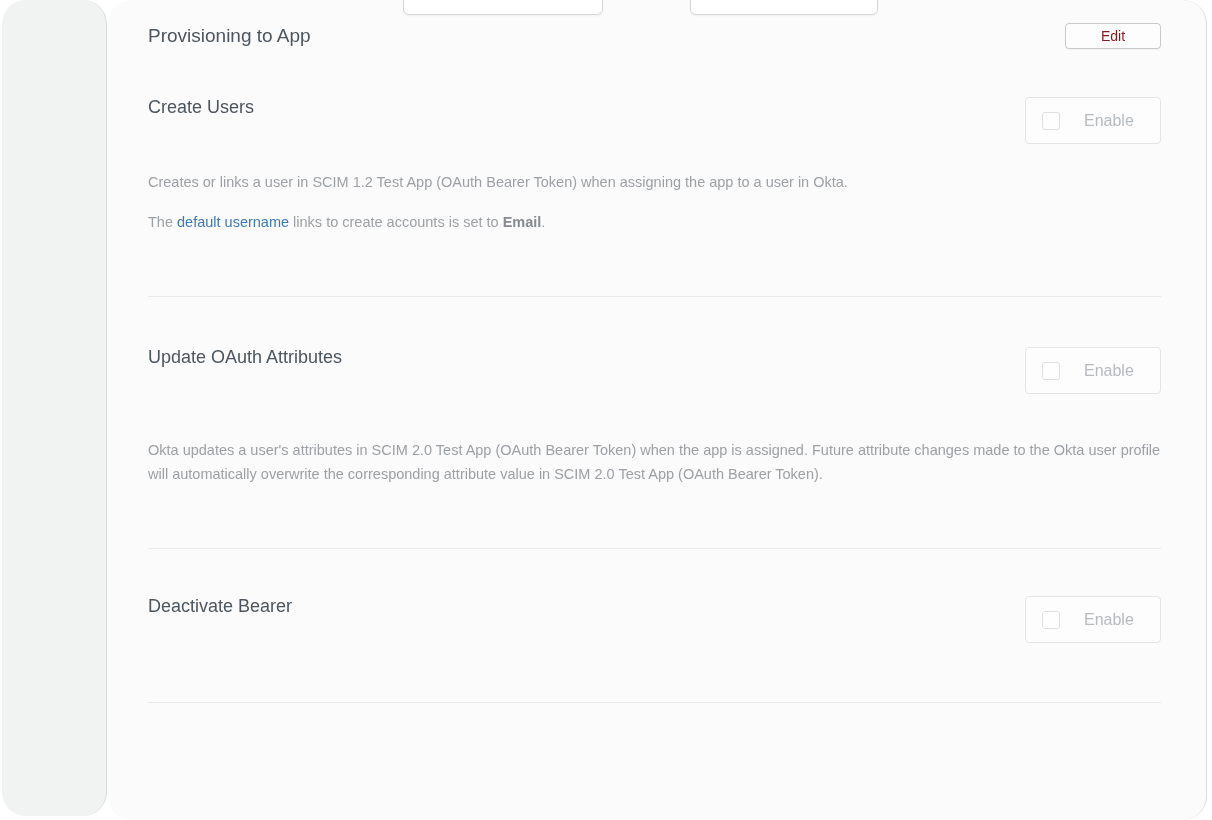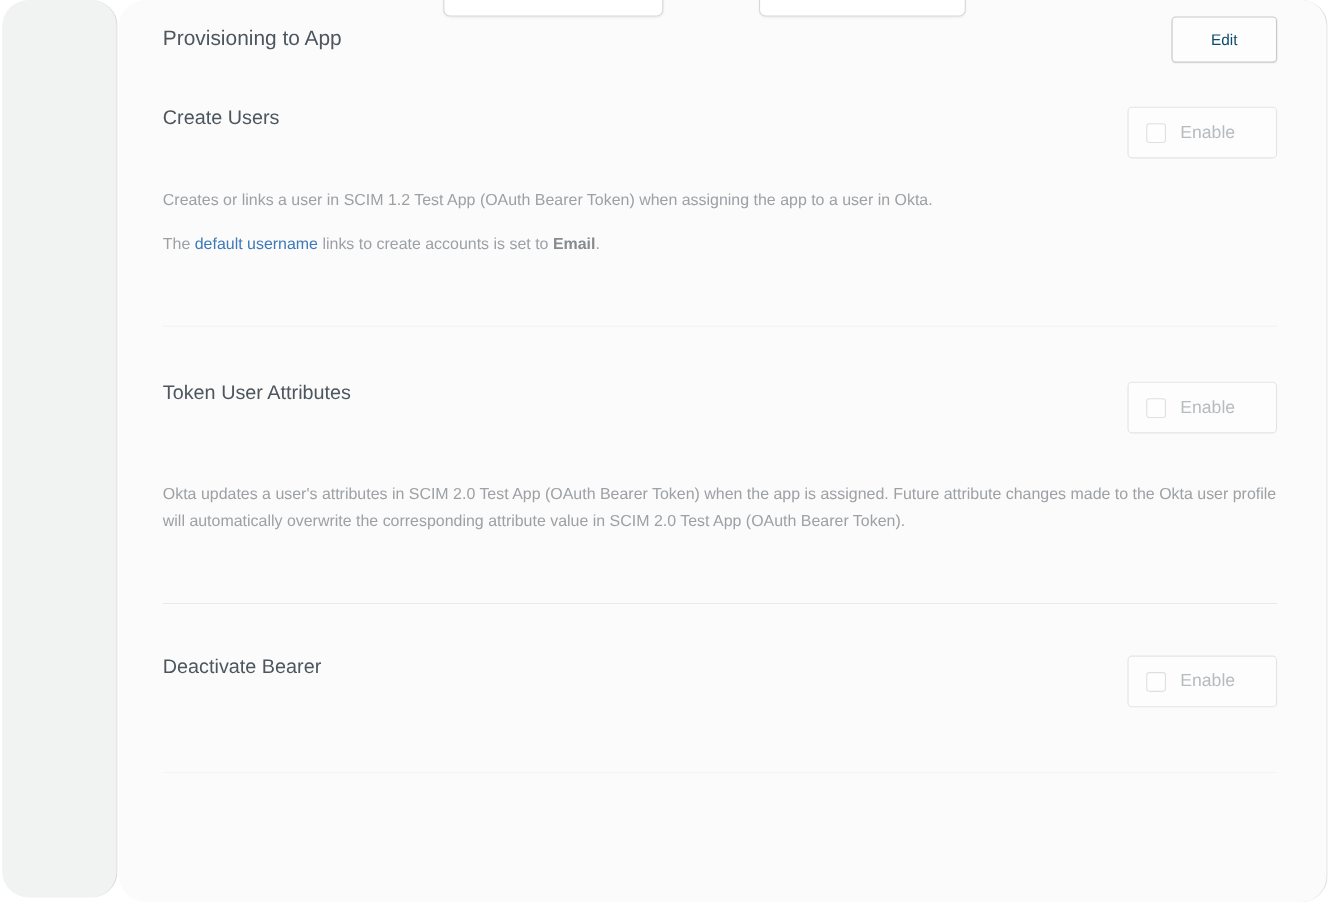--- a/index.html
+++ b/index.html
@@ -26,40 +26,40 @@
   .partial-input.one { left:295px; width:200px; }
   .partial-input.two { left:582px; width:188px; }
 
   .panel-header {
     margin-top:17px; height:38px;
     display:flex; justify-content:space-between; align-items:center;
   }
   .panel-title { font-size:19px; font-weight:400; color:#4d565e; }
 
   .edit-btn {
-    height:42px; width:96px;
+    height:26px; width:96px;
     background:#fdfdfd; border:1px solid #c9c9c9; border-radius:4px;
     font-family:"Liberation Sans", sans-serif;
-    font-size:14px; color:#0c4a6e; cursor:pointer;
+    font-size:14px; color:#7f1d1d; cursor:pointer;
     box-shadow:0 1px 1px rgba(0,0,0,0.04);
   }
 
   .setting-row {
     display:flex; justify-content:space-between; 
     height:47px;
   }
   .row-1 { margin-top:42px; }
   .row-2 { margin-top:50px; }
   .row-3 { margin-top:47px; }
 
   .setting-title { font-size:18px; font-weight:400; color:#4d565e; }
 
   .enable-toggle {
     width:136px; height:47px;
-    display:flex; align-items:center; gap:13px; padding-left:16px;
+    display:flex; align-items:center; gap:24px; padding-left:16px;
     background:#fdfdfd; border:1px solid #e4e4e4; border-radius:4px;
   }
   .enable-checkbox {
     width:18px; height:18px; flex:0 0 auto;
     background:#fefefe; border:1px solid #e0e0e0; border-radius:3px;
   }
   .enable-label { font-size:16px; color:#b6bbbf; }
 
   .desc {
     font-size:14.5px; line-height:24px; color:#9da1a5; max-width:1016px;
@@ -100,21 +100,21 @@
     </div>
   </div>
   <p class="desc p1">Creates or links a user in SCIM 1.2 Test App (OAuth Bearer Token) when assigning the app to a user in Okta.</p>
   <p class="desc p2"><span>The</span>
     <a style="color: rgb(62, 121, 184);">default username</a>
     <span>links to create accounts is set to</span>
     <strong>Email</strong><span>.</span></p>
   <hr class="divider div-1">
 
   <div class="setting-row row-2">
-    <div class="setting-title">Token User Attributes</div>
+    <div class="setting-title">Update OAuth Attributes</div>
     <div class="enable-toggle">
       <span class="enable-checkbox"></span>
       <span class="enable-label">Enable</span>
     </div>
   </div>
   <p class="desc p3">Okta updates a user's attributes in SCIM 2.0 Test App (OAuth Bearer Token) when the app is assigned. Future attribute changes made to the Okta user profile will automatically overwrite the corresponding attribute value in SCIM 2.0 Test App (OAuth Bearer Token).</p>
   <hr class="divider div-2">
 
   <div class="setting-row row-3">
     <div class="setting-title">Deactivate Bearer</div>

